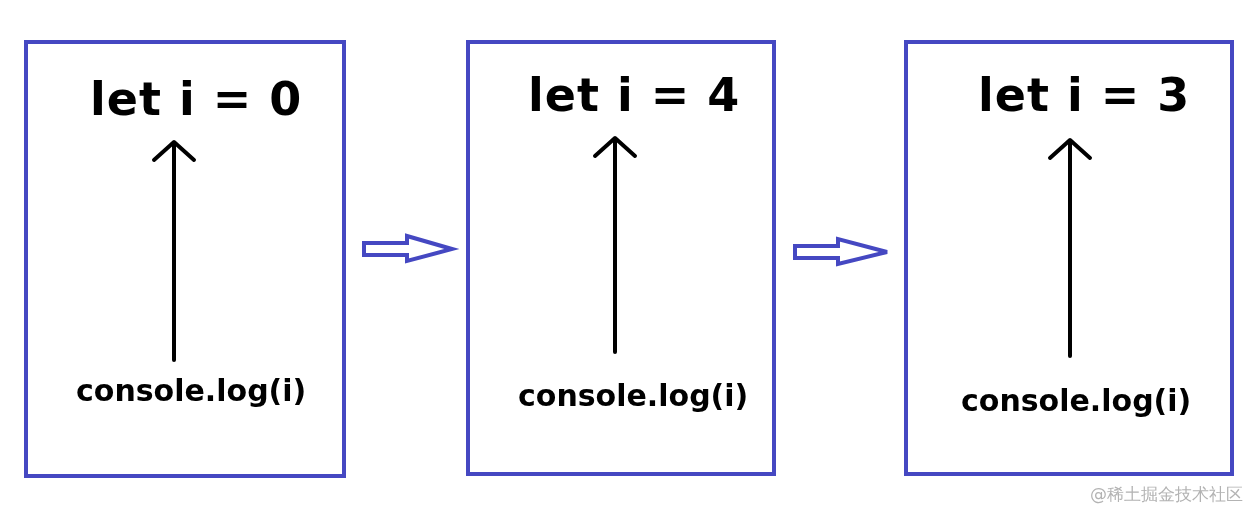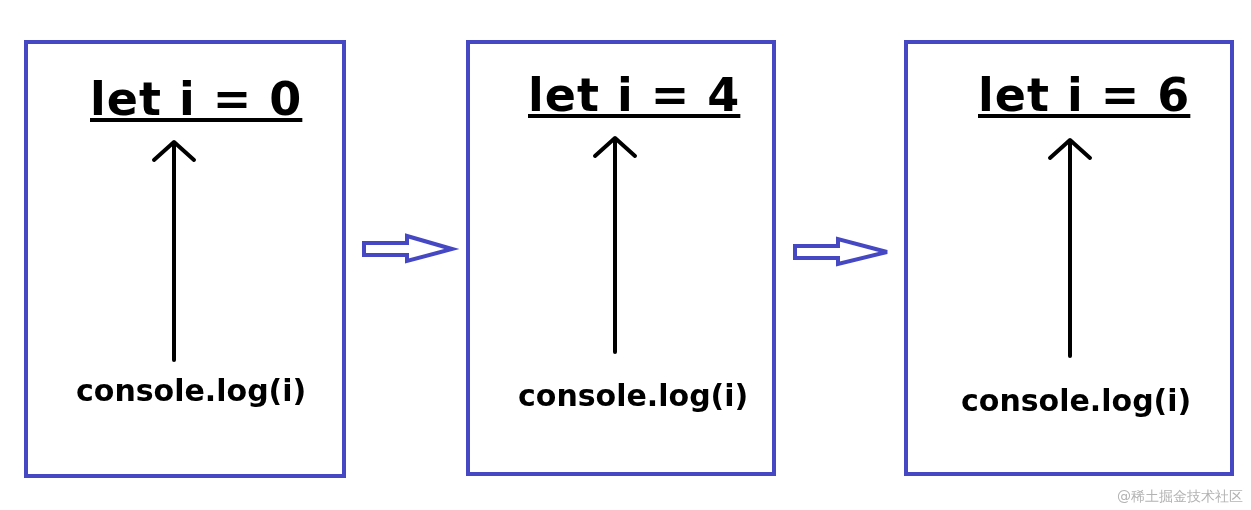--- a/index.html
+++ b/index.html
@@ -1,32 +1,32 @@
 <!DOCTYPE html>
 <html><head>
 <meta charset="utf-8">
 <style>
   html, body { margin:0; padding:0; background:#ffffff; }
   body { width:1251px; height:510px; position:relative; overflow:hidden; font-family:"DejaVu Sans", sans-serif; }
   .box { position:absolute; border:4px solid #4548c2; box-sizing:border-box; background:#fff; }
-  .title { position:absolute; font-weight:bold; font-size:46px; color:#000; white-space:nowrap; letter-spacing:1px;text-decoration:underline; }
+  .title { position:absolute; font-weight:bold; font-size:46px; color:#000; white-space:nowrap; letter-spacing:1px; }
   .code { position:absolute; font-weight:bold; font-size:30px; color:#000; white-space:nowrap;text-align:right; }
   svg { position:absolute; left:0; top:0; }
-  .wm { position:absolute; right:8px; bottom:4px; font-size:14px; color:#b3b3b3; white-space:nowrap; }
+  .wm { position:absolute; right:8px; bottom:4px; font-size:17px; color:#b3b3b3; white-space:nowrap; }
 </style>
 </head>
 <body>
 
 <div class="box" style="left:24px;top:40px;width:322px;height:438px;"></div>
 <div class="box" style="left:466px;top:40px;width:310px;height:436px;"></div>
 <div class="box" style="left:904px;top:40px;width:330px;height:436px;"></div>
 
 <div class="title" style="left:90px;top:72px;">let i = 0</div>
 <div class="title" style="left:528px;top:68px;">let i = 4</div>
-<div class="title" style="left:978px;top:68px;">let i = 6</div>
+<div class="title" style="left:978px;top:68px;">let i = 3</div>
 
 <div class="code" style="left:76px;top:373px;">console.log(i)</div>
 <div class="code" style="left:518px;top:378px;">console.log(i)</div>
 <div class="code" style="left:961px;top:383px;">console.log(i)</div>
 
 <svg width="1251" height="510">
   <g stroke="#000" stroke-width="4" fill="none" stroke-linecap="round" stroke-linejoin="round">
     <line x1="174" y1="360" x2="174" y2="144"></line>
     <polyline points="154,160 174,142 194,160"></polyline>
   </g>

